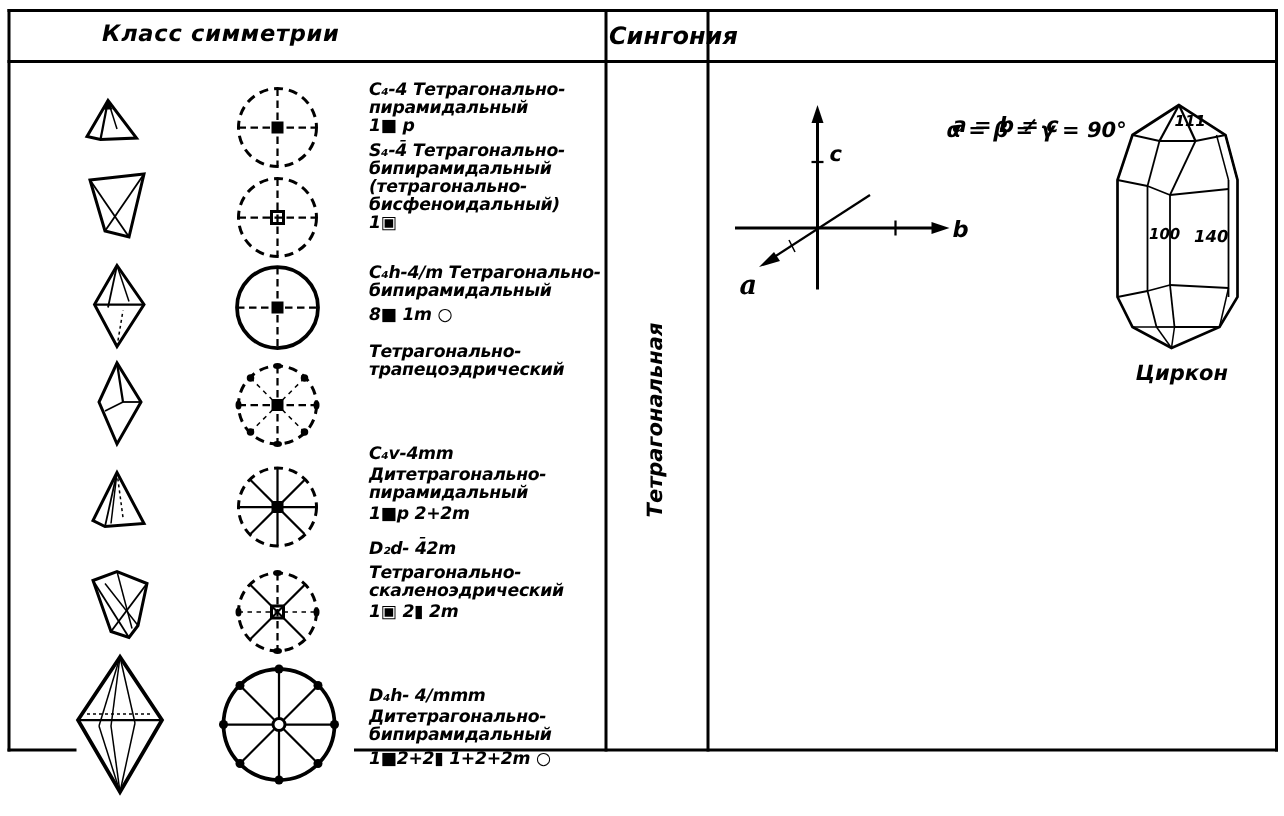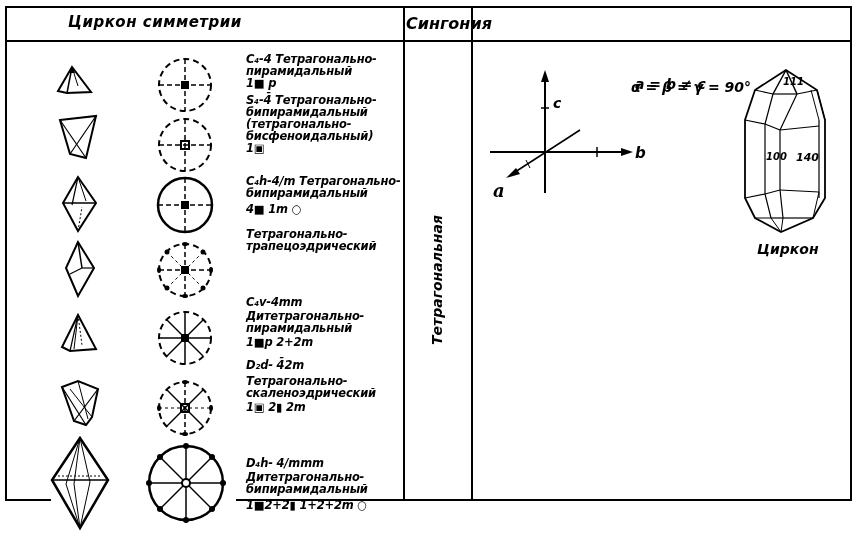--- a/index.html
+++ b/index.html
@@ -18,21 +18,21 @@
 
 <div class="line" style="left:5px;top:6px;width:846px;height:2px;"></div>
 <div class="line" style="left:5px;top:6px;width:2px;height:495px;"></div>
 <div class="line" style="left:850px;top:6px;width:2px;height:495px;"></div>
 <div class="line" style="left:5px;top:499px;width:46px;height:2px;"></div>
 <div class="line" style="left:236px;top:499px;width:616px;height:2px;"></div>
 <div class="line" style="left:5px;top:40px;width:846px;height:2px;"></div>
 <div class="line" style="left:403px;top:6px;width:2px;height:495px;"></div>
 <div class="line" style="left:471px;top:6px;width:2px;height:495px;"></div>
 
-<div class="abs hdr" style="left:68px;top:13px;">Циркон симметрии</div>
+<div class="abs hdr" style="left:68px;top:13px;">Класс симметрии</div>
 <div class="abs hdr" style="left:406px;top:14px;font-size:16px;letter-spacing:0;">Сингония</div>
 
 <div class="vtext">Тетрагональная</div>
 
 <svg width="40" height="40" style="left:56px;top:64px;">
   <polygon points="16,3 2,27 11,29 35,28" fill="none" stroke="#000" stroke-width="2"></polygon>
   <line x1="16" y1="3" x2="11" y2="29" stroke="#000" stroke-width="1.5"></line>
   <line x1="16" y1="3" x2="22" y2="22" stroke="#000" stroke-width="1"></line>
   <polygon points="16,3 13,9 19,9" fill="#000"></polygon>
 </svg>
@@ -158,21 +158,21 @@
 <div class="desc" style="top:94px;">
   <div>S₄-4̄ Тетрагонально-</div>
   <div>бипирамидальный</div>
   <div>(тетрагонально-</div>
   <div>бисфеноидальный)</div>
   <div>1▣</div>
 </div>
 <div class="desc" style="top:175px;">
   <div>C₄h-4/m Тетрагонально-</div>
   <div>бипирамидальный</div>
-  <div style="margin-top:4px;">4■ 1m  ○</div>
+  <div style="margin-top:4px;">8■ 1m  ○</div>
 </div>
 <div class="desc" style="top:228px;">
   <div>Тетрагонально-</div>
   <div>трапецоэдрический</div>
 </div>
 <div class="desc" style="top:296px;">
   <div style="margin-bottom:2px;">C₄v-4mm</div>
   <div>Дитетрагонально-</div>
   <div>пирамидальный</div>
   <div style="margin-top:2px;">1■p  2+2m</div>

